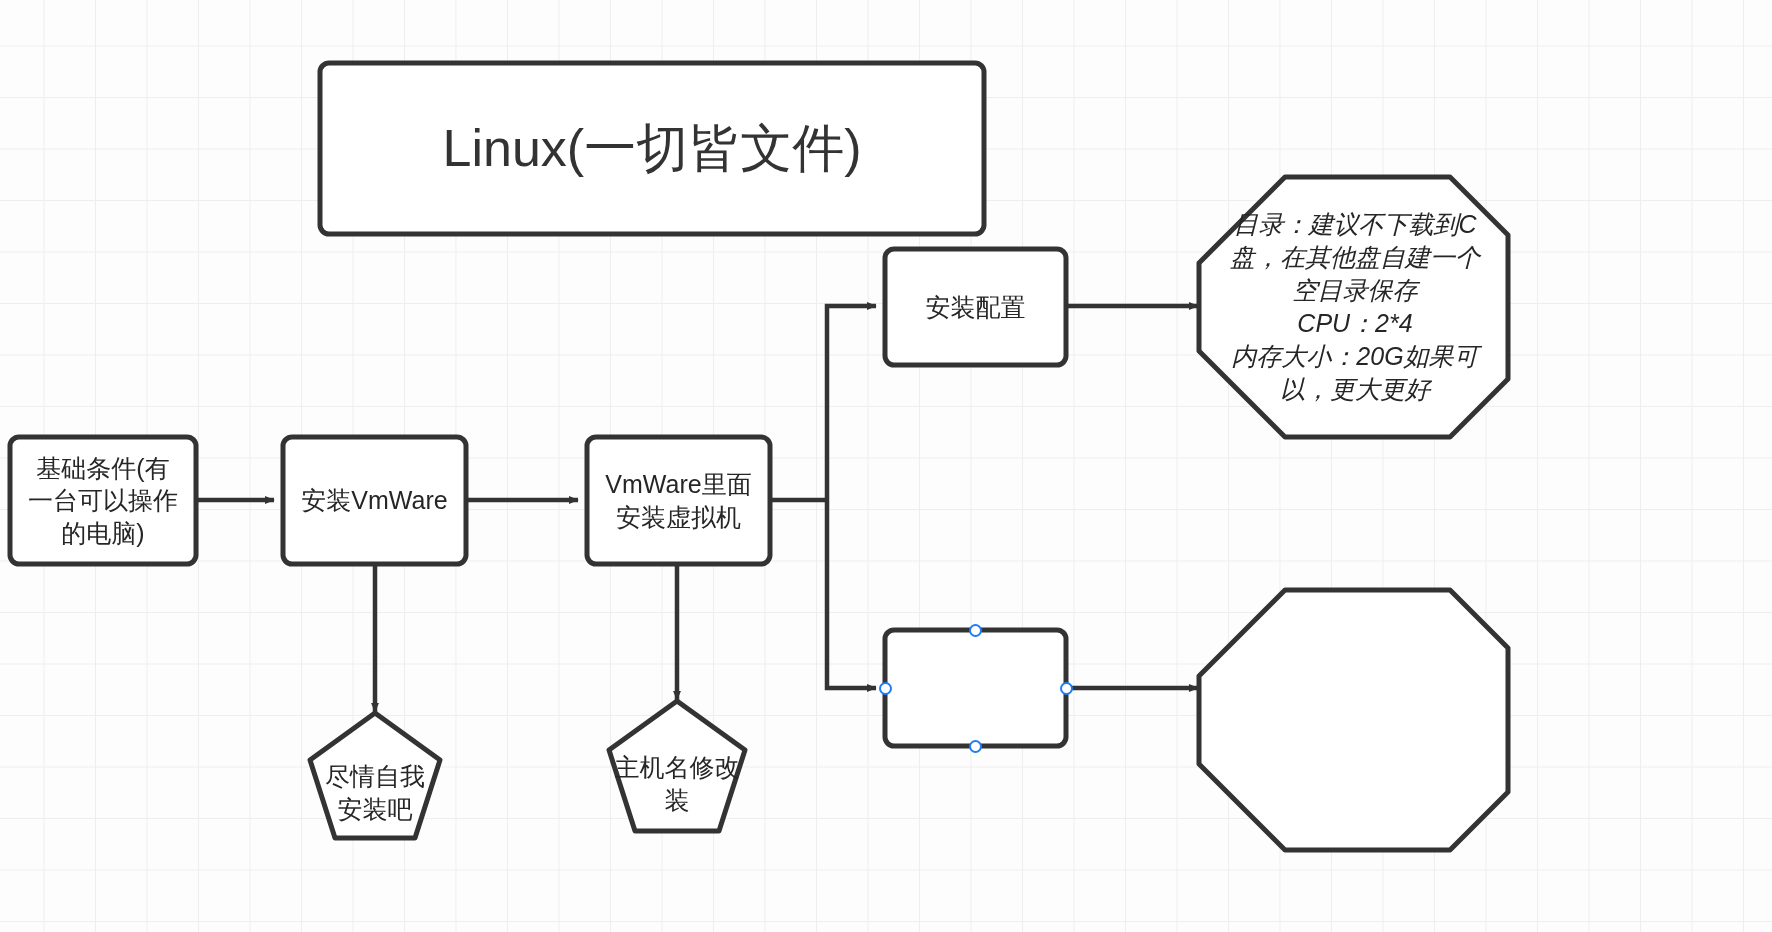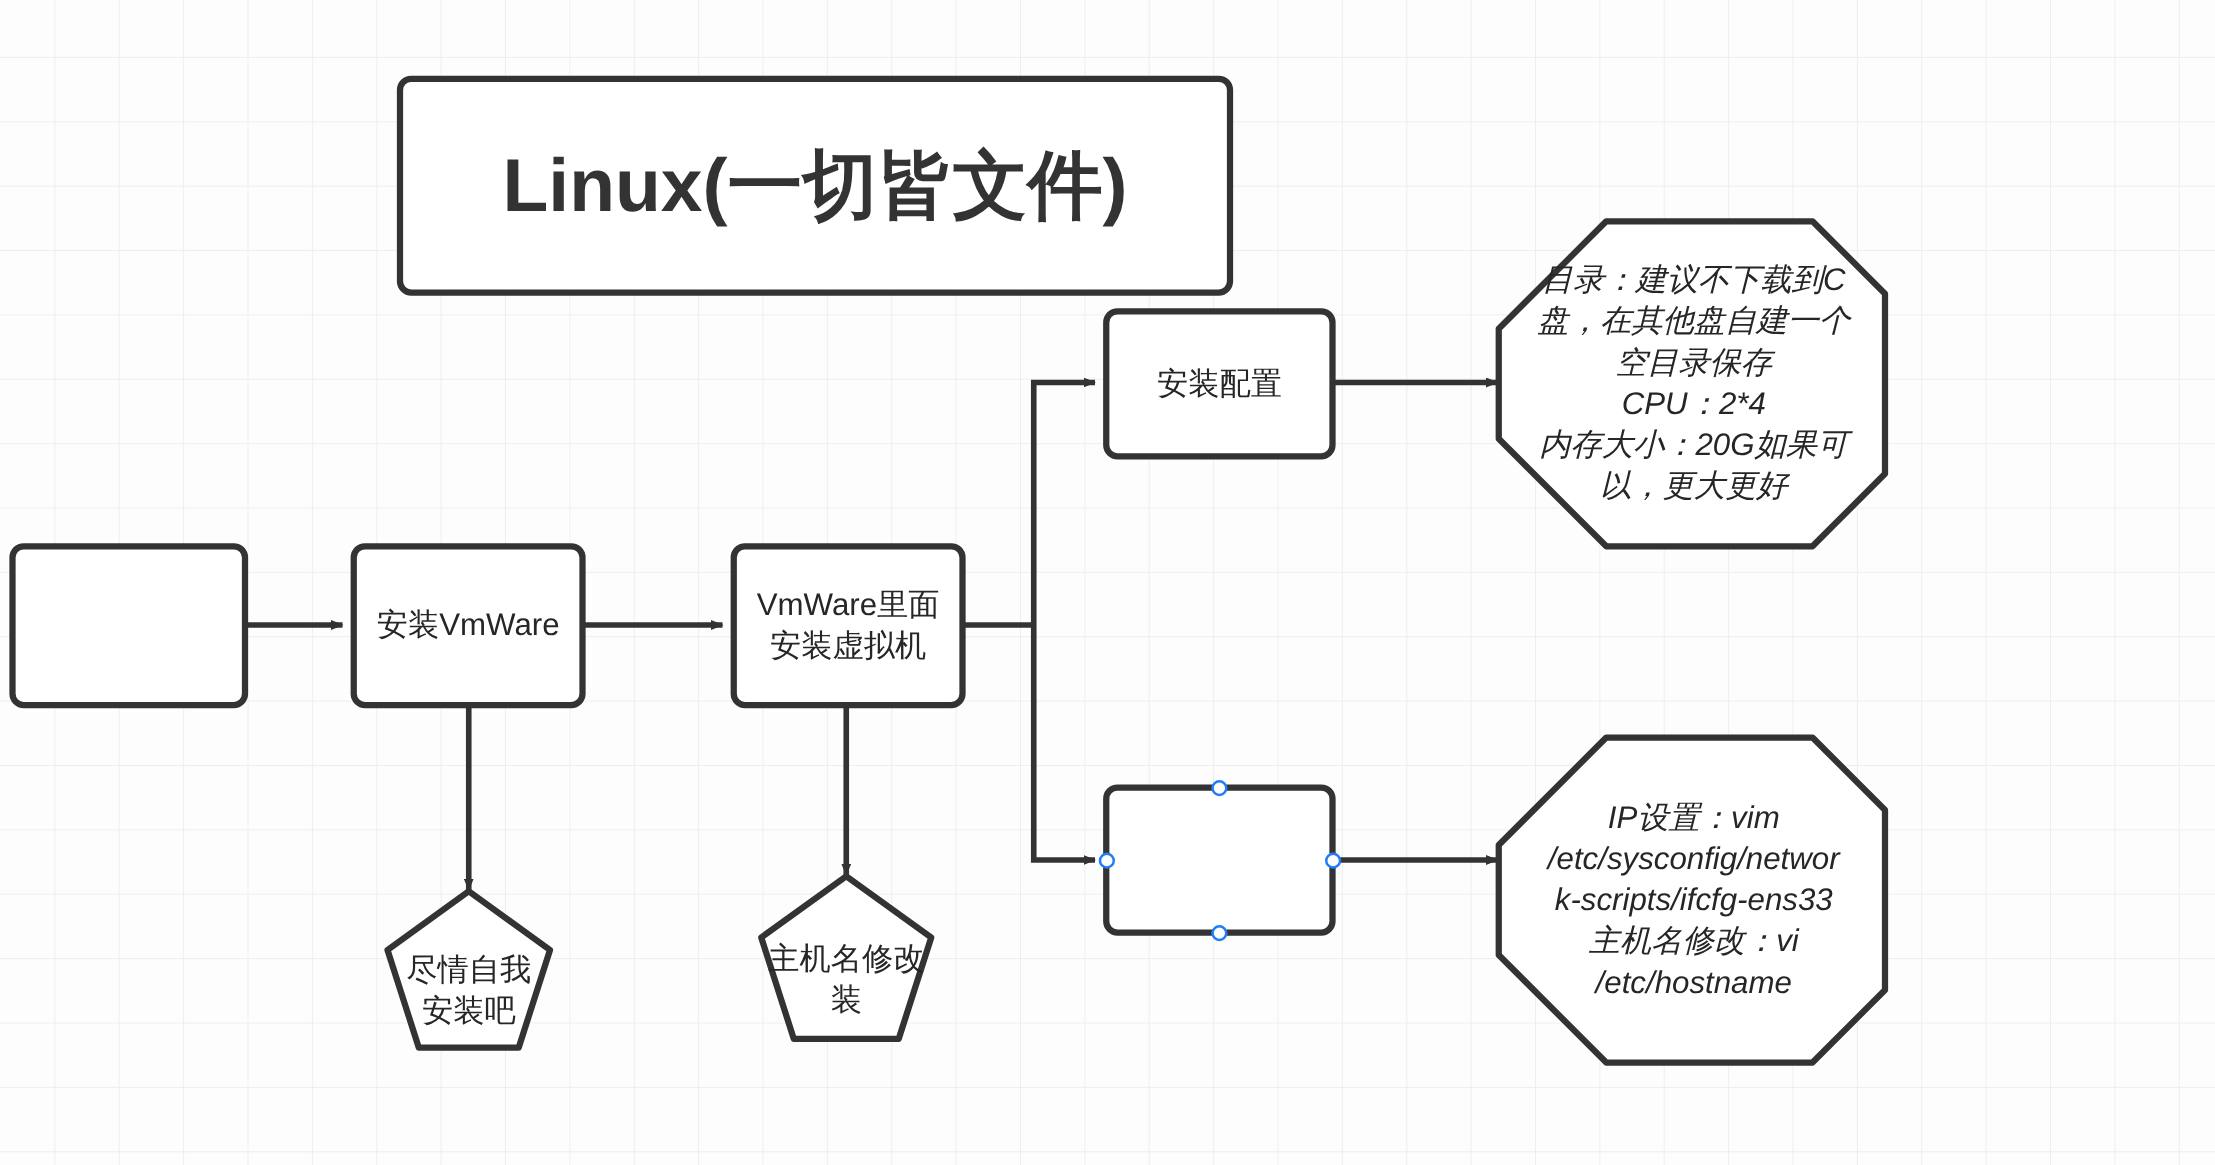--- a/index.html
+++ b/index.html
@@ -35,22 +35,22 @@
     align-items: center;
     justify-content: center;
     text-align: center;
     color: #262626;
     font-size: 25px;
     line-height: 1.3;
     pointer-events: none;
     white-space: pre-line;
   }
   .title-label {
-    font-size: 60px;
-    font-weight: bold;
+    font-size: 52px;
+    font-weight: normal;
     color: #333333;
     letter-spacing: 0px;
   }
   .oct-label {
     font-size: 25px;
     line-height: 1.32;
     font-style: italic;
   }
   .handle {
     position: absolute;
@@ -109,20 +109,23 @@
 
     <polygon points="677,701 745,750 719,831 635,831 609,750" fill="#ffffff" stroke="#333333" stroke-width="5" stroke-linejoin="round"></polygon>
 
     <polygon points="1285,177 1450,177 1508,235 1508,379 1450,437 1285,437 1199,351 1199,263" fill="#ffffff" stroke="#333333" stroke-width="5" stroke-linejoin="round"></polygon>
 
     <polygon points="1285,590 1450,590 1508,648 1508,792 1450,850 1285,850 1199,764 1199,676" fill="#ffffff" stroke="#333333" stroke-width="5" stroke-linejoin="round"></polygon>
   </svg>
 
   <div class="node-label title-label" style="left:320px; top:63px; width:664px; height:171px;">Linux(一切皆文件)</div>
 
+  <div class="node-label" style="left:10px; top:437px; width:186px; height:127px;">基础条件(有
+一台可以操作
+的电脑)</div>
 
   <div class="node-label" style="left:587px; top:437px; width:183px; height:127px;">VmWare里面
 安装虚拟机</div>
 
   <div class="node-label" style="left:283px; top:437px; width:183px; height:127px;">安装VmWare</div>
 
   <div class="node-label" style="left:885px; top:249px; width:181px; height:116px;text-align:center;">安装配置</div>
 
 
   <div class="node-label" style="left:310px; top:745px; width:130px; height:95px;">尽情自我
@@ -131,24 +134,19 @@
   <div class="node-label" style="left:609px; top:736px; width:136px; height:95px;">主机名修改
 装</div>
 
   <div class="node-label oct-label" style="left:1205px; top:177px; width:300px; height:260px;">目录：建议不下载到C
 盘，在其他盘自建一个
 空目录保存
 CPU：2*4
 内存大小：20G如果可
 以，更大更好</div>
 
-  <div class="node-label oct-label" style="left:1205px; top:590px; width:300px; height:260px;">IP设置：vim
-/etc/sysconfig/networ
-k-scripts/ifcfg-ens33
-主机名修改：vi
-/etc/hostname</div>
 
   <div class="handle" style="left:969px; top:623.5px;"></div>
   <div class="handle" style="left:878.5px; top:681.5px;"></div>
   <div class="handle" style="left:1059.5px; top:681.5px;"></div>
   <div class="handle" style="left:969px; top:739.5px;"></div>
 
 </div>
 
 </body></html>

